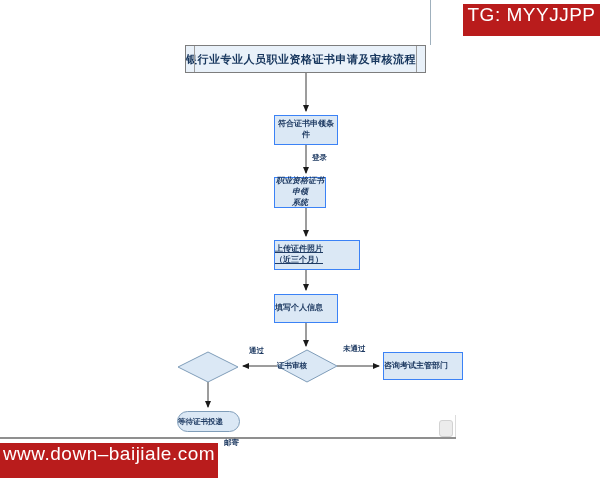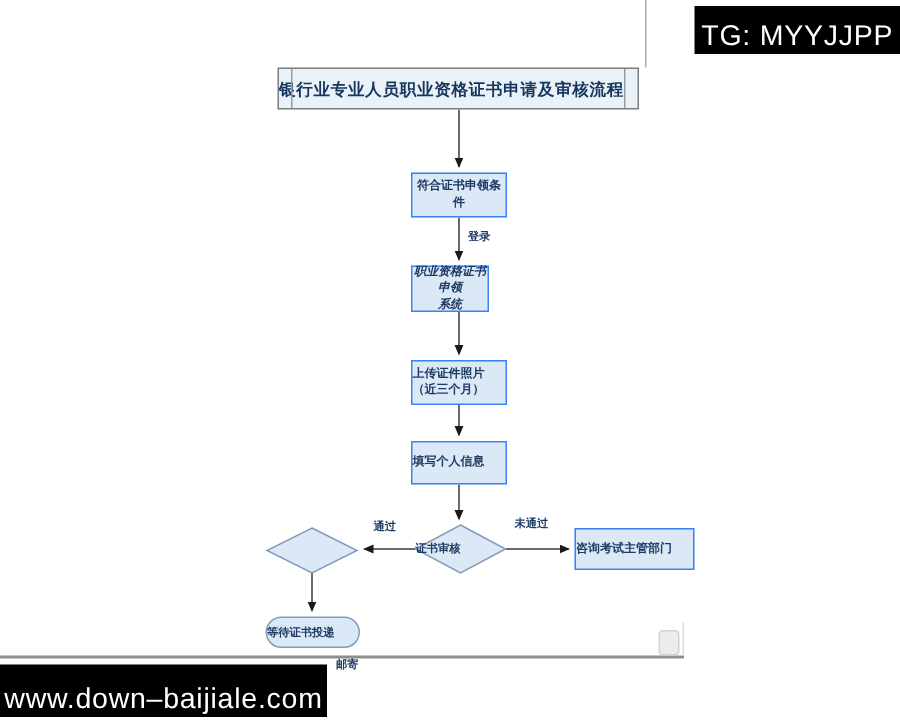--- a/index.html
+++ b/index.html
@@ -69,24 +69,24 @@
   .edge-label {
     position: absolute;
     z-index: 2;
     font-size: 7.5px;
     font-weight: 600;
     color: #1f3b63;
   }
   .watermark {
     position: absolute;
     z-index: 5;
-    background: #000000;
+    background: #b91c1c;
     color: #ffffff;
     display: flex;
-    align-items: flex-end;
+    align-items: flex-start;
     justify-content: center;
     font-size: 19px;
     letter-spacing: 0.5px;
   }
   #wm-tg   { left: 463px; top: 4px;   width: 137px; height: 32px; }
   #wm-site { left: 0px;   top: 443px; width: 218px; height: 35px; }
   #scroll-thumb {
     position: absolute;
     z-index: 3;
     left: 439px; top: 420px; width: 14px; height: 17px;
@@ -133,21 +133,21 @@
 
   <div class="node proc" style="left:274px; top:115px; width:64px; height:30px;">
     <span class="node-label">符合证书申领条件</span>
   </div>
 
   <div class="node proc" style="left:274px; top:177px; width:52px; height:31px;font-style:italic;">
     <span class="node-label">职业资格证书申领
 系统</span>
   </div>
 
-  <div class="node proc" style="left:274px; top:240px; width:64px; height:30px;">
+  <div class="node proc" style="left:274px; top:240px; width:86px; height:30px;text-decoration:underline;">
     <span class="node-label">上传证件照片
 （近三个月）</span>
   </div>
 
   <div class="node proc" style="left:274px; top:294px; width:64px; height:29px;">
     <span class="node-label">填写个人信息</span>
   </div>
 
   <div class="node proc" style="left:383px; top:352px; width:80px; height:28px;">
     <span class="node-label">咨询考试主管部门</span>

